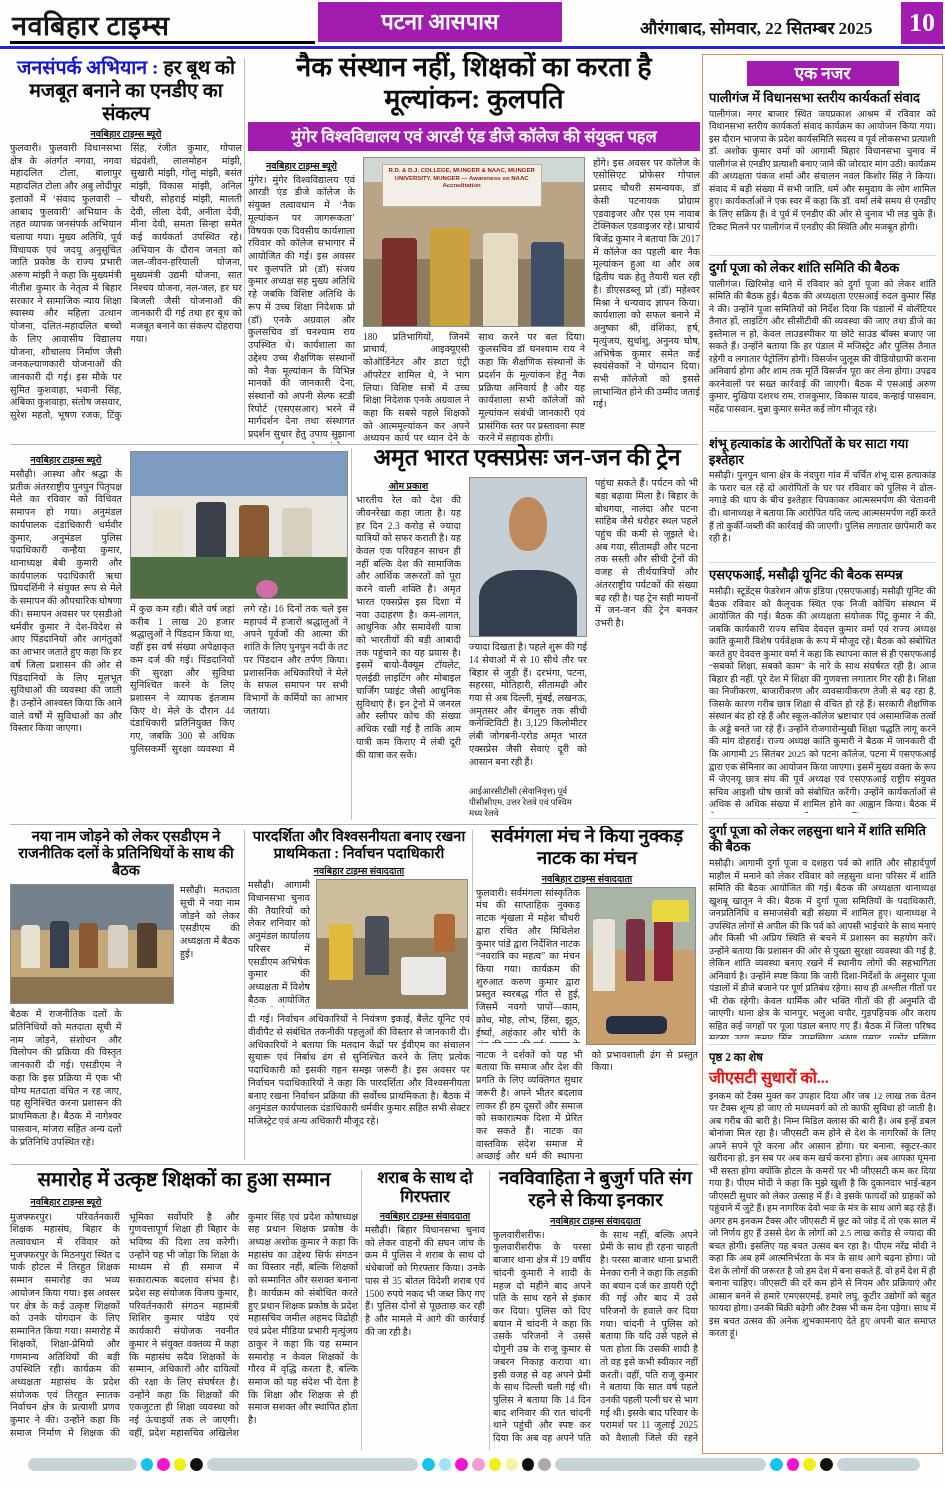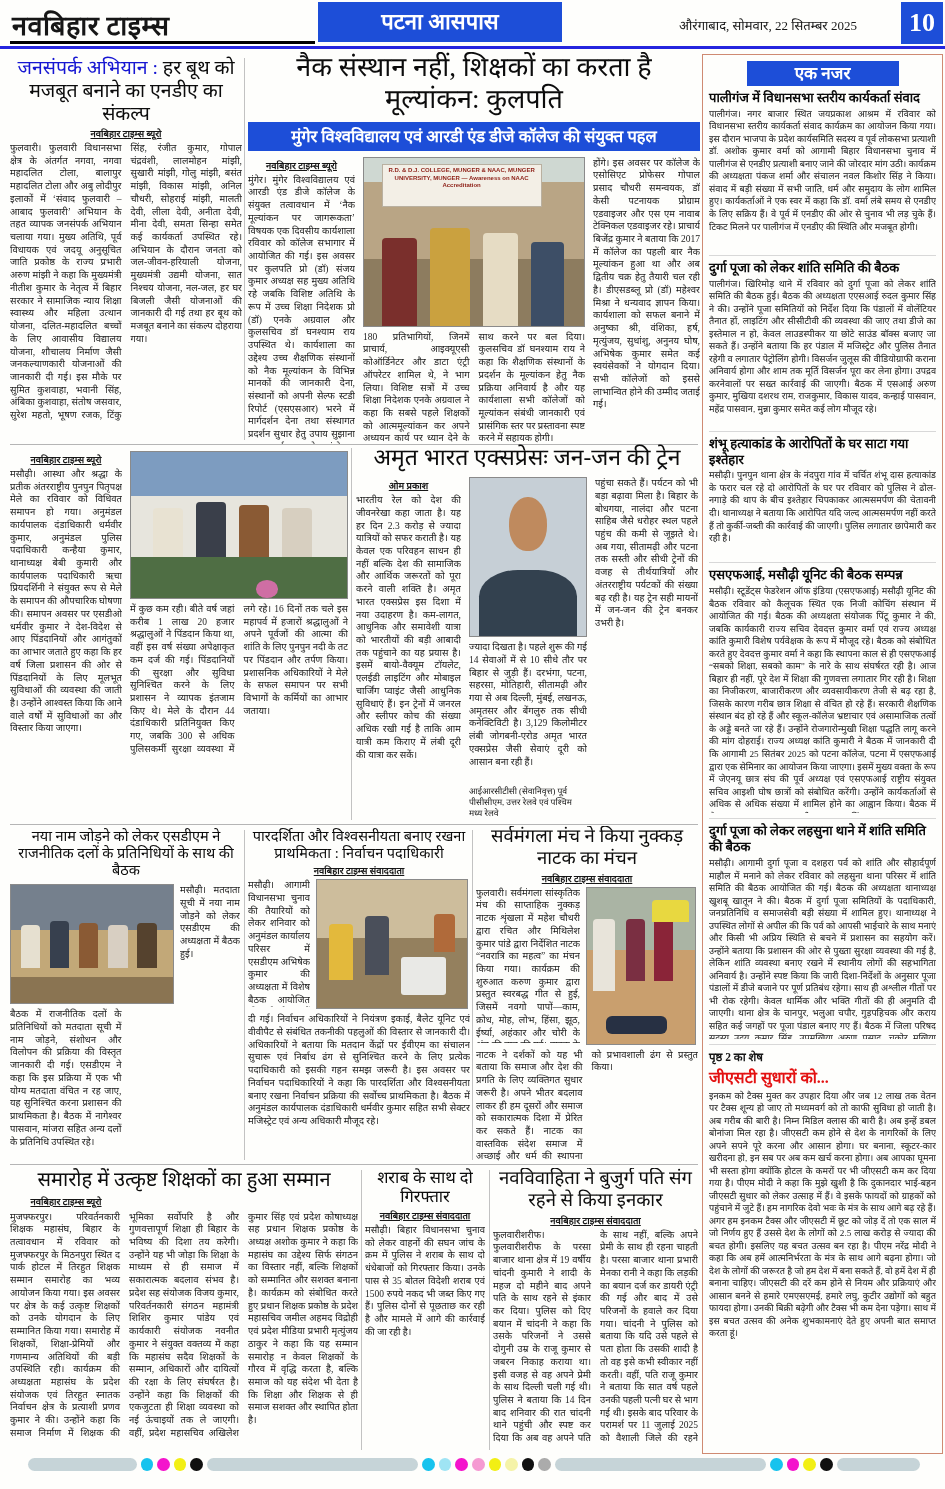--- a/index.html
+++ b/index.html
@@ -1,30 +1,30 @@
 <!DOCTYPE html>
 <html><head>
 <meta charset="utf-8">
 <style>
   html,body{margin:0;padding:0;background:#e8e8e8}
   .page{position:relative;width:945px;height:1489px;background:#fefefc;margin:0 auto;
         font-family:"Liberation Serif","DejaVu Serif",serif;color:#161616;overflow:hidden}
   .abs{position:absolute}
-  .hl{font-weight:normal;color:#0c0c0c;text-align:center;line-height:1.18}
+  .hl{font-weight:bold;color:#0c0c0c;text-align:center;line-height:1.18}
   .body-txt{font-size:9.5px;line-height:1.34;text-align:justify;color:#1d1d1d;overflow:hidden}
   .byline{font-weight:bold;text-align:center;font-size:9.5px;text-decoration:underline;margin:2px auto}
   .cols2{column-count:2;column-gap:9px;column-fill:auto}
   .cols3{column-count:3;column-gap:9px;column-fill:auto}
   .photo{position:relative;overflow:hidden;border:1px solid #8a8a8a}
   .vrule{position:absolute;width:1px;background:#c2c2c2}
   .hrule{position:absolute;height:1px;background:#b5b5b5}
-  .redbox{background:#1d4ed8;color:#fff;font-weight:bold;text-align:center}
+  .redbox{background:#a21caf;color:#fff;font-weight:bold;text-align:center}
   
   .masthead{font-size:27px;font-weight:bold;letter-spacing:.5px}
-  .dateline{font-size:13px;font-weight:normal;text-align:center}
+  .dateline{font-size:17px;font-weight:bold;text-align:left}
   
   .eknajar{border:1px solid #cf8a72;padding:6px 6px;box-sizing:border-box;overflow:hidden}
   .en-h{font-size:13px;font-weight:bold;line-height:1.22;margin:4px 0 2px;color:#0b0b0b}
   .en-b{font-size:9.2px;line-height:1.36;text-align:justify;overflow:hidden;color:#202020}
   .en-sep{border-top:1px solid #d8d8d8;margin-top:5px}
   
   .ph-naac{background:linear-gradient(180deg,#cfd8d2 0 14%,#b9a585 14% 60%,#8d7c5f 60% 100%)}
   .ph-banner{position:absolute;left:8%;top:4%;width:70%;height:22%;background:#f3efe6;border:1px solid #b9b0a0;
              font-family:"Liberation Sans",sans-serif;font-size:6px;line-height:1.25;color:#8c1d14;
              text-align:center;font-weight:bold;overflow:hidden;padding:2px}

